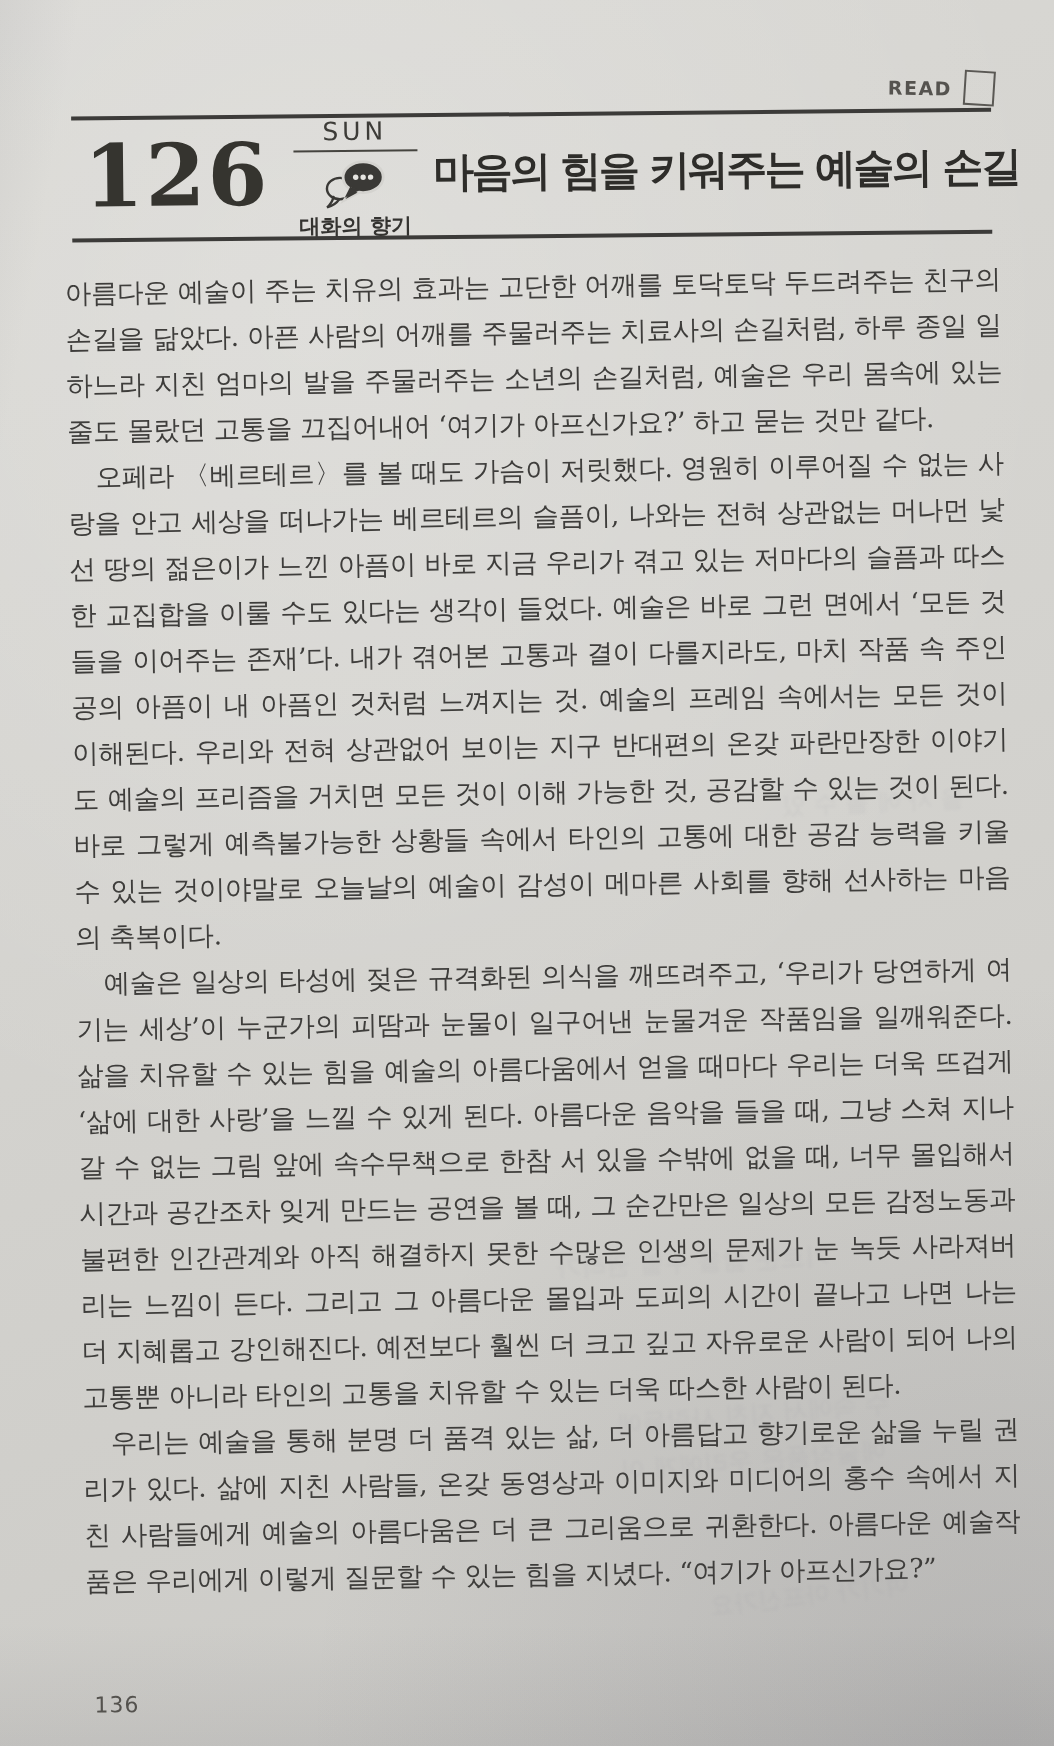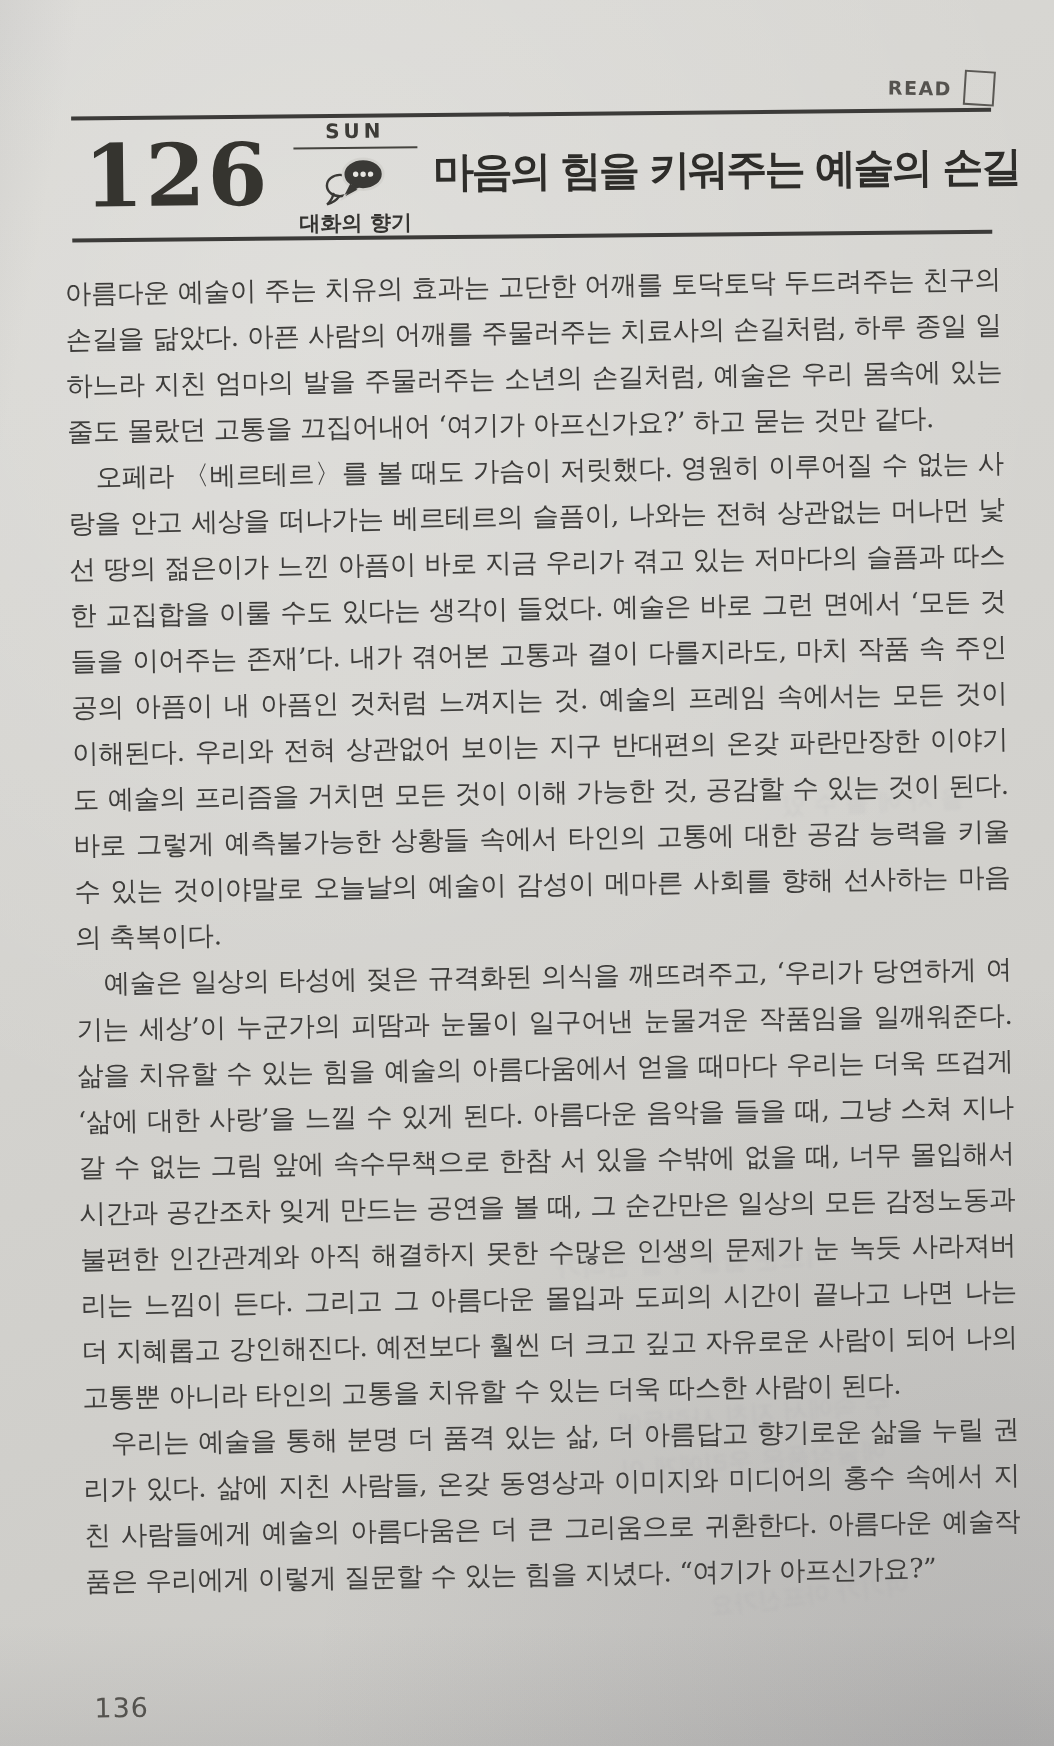--- a/index.html
+++ b/index.html
@@ -29,42 +29,42 @@
     display:flex;align-items:center;height:118px;
     color:#333230;
   }
   .lesson-num{
     font-family:"DejaVu Serif","Liberation Serif",serif;
     font-weight:700;font-size:86px;line-height:1;
     padding:0 24px 6px 12px;color:#35342f;letter-spacing:2px;
   }
   .vrule{width:2.5px;align-self:center;height:98px;background:#45443f;}
   .cat-col{width:172px;display:flex;flex-direction:column;align-items:center;justify-content:center;gap:1px;padding-top:2px;}
-  .cat-col .day{font-size:20px;letter-spacing:4px;color:#3d3c38;font-weight:700;}
+  .cat-col .day{font-size:25px;letter-spacing:4px;color:#3d3c38;font-weight:400;}
   .cat-col .day-rule{width:124px;height:2px;background:#45443f;margin:3px 0 2px 0;}
   .cat-col .cat-label{font-size:21px;font-weight:700;color:#343330;letter-spacing:0;}
   .title-wrap{flex:1;text-align:center;padding:0 88px 6px 16px;}
   .title{
     font-size:41px;font-weight:800;letter-spacing:-2.5px;color:#2e2d2a;
     line-height:1.1;white-space:nowrap;
   }
 
   
   .bodytext{
     position:absolute;left:62px;width:936px;top:266px;
     font-family:"DejaVu Serif","Liberation Serif",serif;
     font-size:26.5px;line-height:46px;letter-spacing:-0.4px;
     color:#3e3d3b;text-align:justify;
     transform:rotate(-0.35deg);transform-origin:0 0;
   }
   .bodytext p{margin:0;}
   .bodytext p + p{text-indent:1.05em;}
 
   
-  .pagenum{position:absolute;left:78px;top:1688px;font-size:27px;color:#54524e;letter-spacing:1px;}
+  .pagenum{position:absolute;left:78px;top:1688px;font-size:22px;color:#54524e;letter-spacing:1px;}
 
   
   .ghost{
     position:absolute;color:#7d7d8c;opacity:0.085;
     font-family:"DejaVu Serif","Liberation Serif",serif;
     filter:blur(1.4px);transform:scaleX(-1) rotate(2deg);
     pointer-events:none;white-space:pre-line;text-align:right;
   }
   .g1{top:788px;right:40px;font-size:24px;width:240px;}
   .g2{top:1238px;right:40px;font-size:25px;width:470px;line-height:44px;}

